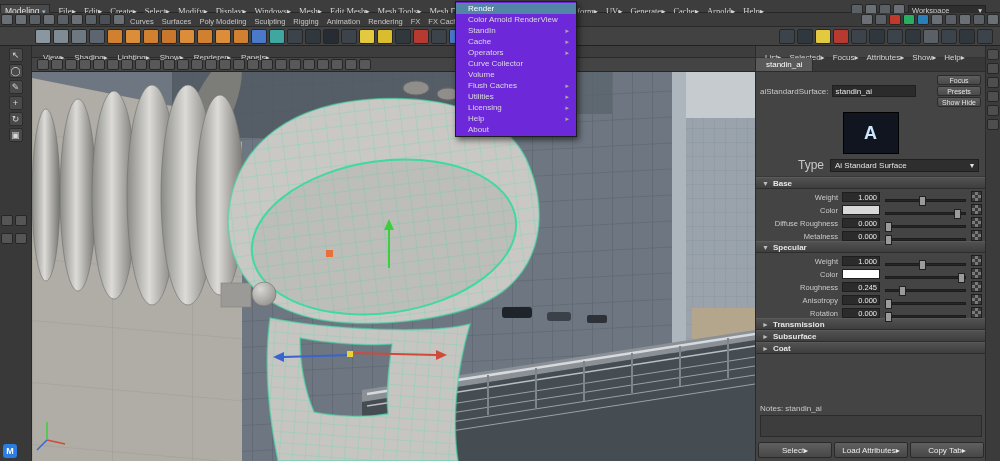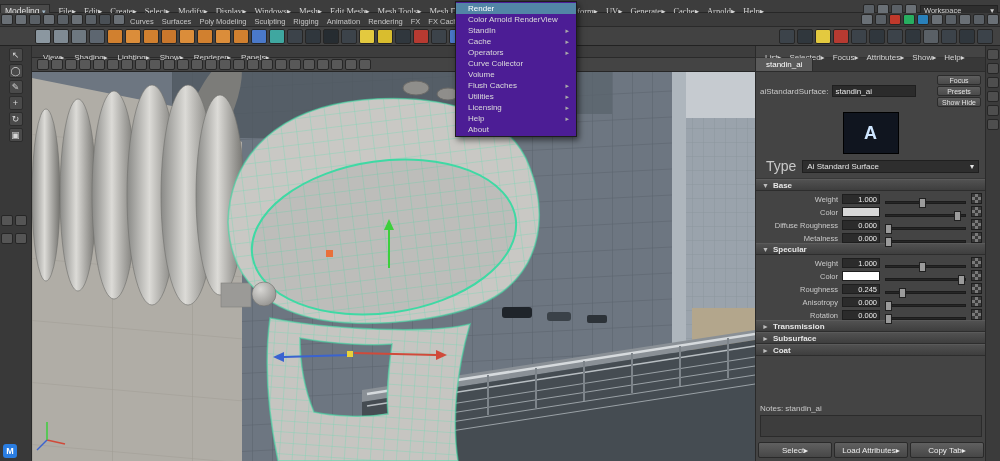--- a/index.html
+++ b/index.html
@@ -7,21 +7,21 @@
     font-family:"Liberation Sans", sans-serif; }
   #root { position:relative; width:1000px; height:461px; background:#373737; }
 
   
   #menubar { position:absolute; left:0; top:0; width:1000px; height:13px;
     background:#3d3d3d; border-bottom:1px solid #272727; white-space:nowrap; }
   #menuset { display:inline-block; height:13px; line-height:12px; font-size:8.5px;
     color:#e0e0e0; background:#4a4a4a; border:1px solid #2a2a2a; padding:0 4px; margin-right:4px; }
   #menuset .car { color:#9fb6c7; font-size:7px; }
   .mi { display:inline-block; padding:0 4px; font-size:8.5px; line-height:13px; color:#d4d4d4;font-family:Liberation Serif, serif; }
-  #topright { position:absolute; right:2px; top:1px; display:flex; align-items:center; gap:2px; }
+  #topright { position:absolute; right:14px; top:1px; display:flex; align-items:center; gap:2px; }
   #ws-drop { width:78px; height:11px; background:#2e2e2e; border:1px solid #222;
     color:#cfcfcf; font-size:7.5px; line-height:10px; padding:0 3px; display:flex; justify-content:space-between; }
 
   #statusrow { position:absolute; left:0; top:13px; width:1000px; height:14px;
     background:#3b3b3b; border-bottom:1px solid #2a2a2a; display:flex; align-items:center; }
   .tile { width:12px; height:11px; border:1px solid #262626; border-radius:2px;
     display:inline-block; margin:0 1px; flex:0 0 auto; }
   .stab { display:inline-block; padding:0 4px; font-size:7.5px; line-height:12px; color:#c6c6c6; }
   .stab.active { border:1px solid #9a9a9a; background:#4d4d4d; color:#fff; }
   #statusrow .gap { flex:1; }
@@ -41,21 +41,21 @@
     background:#2a7de1; color:#fff; font-size:9px; font-weight:bold; text-align:center; line-height:14px; }
 
   
   #viewport { position:absolute; left:32px; top:46px; width:723px; height:415px; background:#1f1f1f; }
   #vmenus { height:12px; background:#3d3d3d; border-bottom:1px solid #2a2a2a; padding-left:6px; white-space:nowrap; }
   .vmi { display:inline-block; padding:0 5px; font-size:8px; line-height:12px; color:#d4d4d4; }
   #vstrip { height:14px; background:#444; border-bottom:1px solid #262626; display:flex; align-items:center; padding-left:4px; }
   #vcanvas { width:723px; height:389px; display:block; }
 
   
-  #arnold-menu { position:absolute; left:455px; top:1px; width:122px; background:#4c1d95;
+  #arnold-menu { position:absolute; left:455px; top:1px; width:122px; background:#6d28d9;
     border:1px solid #1d1d1d; box-shadow:2px 3px 6px rgba(0,0,0,.55); z-index:50; padding:1px 0; }
   .ami { display:flex; justify-content:space-between; align-items:center;
     padding:1px 7px 1px 12px; font-size:8px; line-height:9px; color:#dcdcdc; }
   .ami.hl { background:#5285a6; color:#fff; }
   .ami .sub { color:#aaa; font-size:7px; }
 
   
   #ae { position:absolute; left:755px; top:46px; width:230px; height:415px; background:#444;
     border-left:1px solid #2a2a2a; }
   #ae-menus { height:12px; padding-left:5px; white-space:nowrap; border-bottom:1px solid #333; }
@@ -69,21 +69,21 @@
   #ae-name-field { width:84px; height:12px; background:#2b2b2b; border:1px solid #1f1f1f;
     color:#e8e8e8; font-size:8px; line-height:11px; padding:0 3px; }
   #ae-side-btns { margin-left:auto; display:flex; flex-direction:column; gap:1px; }
   .ae-sbtn { width:44px; height:10px; background:linear-gradient(#5e5e5e,#4a4a4a);
     border:1px solid #2b2b2b; border-radius:2px; color:#e2e2e2; font-size:7px; line-height:9px; text-align:center; }
   #ae-swatch-area { display:flex; justify-content:center; padding:4px 0 2px 0; }
   #ae-logo { width:56px; height:42px; background:#10151f; border:1px solid #000;
     display:flex; align-items:center; justify-content:center; }
   #ae-logo span { color:#cfe6ff; font-size:18px; font-weight:bold; }
   #ae-type-row { display:flex; align-items:center; padding:2px 6px 4px 10px; }
-  #ae-type-row .lab { font-size:14px; color:#c9c9c9; margin-right:6px; }
+  #ae-type-row .lab { font-size:12px; color:#c9c9c9; margin-right:6px;margin-left:32px; }
   #ae-type-drop { flex:1; height:13px; background:#2e2e2e; border:1px solid #1f1f1f; color:#e4e4e4;
     font-size:8px; line-height:12px; padding:0 4px; display:flex; justify-content:space-between; }
 
   #ae-sections { border-top:1px solid #383838; }
   .ae-sec { height:12px; background:linear-gradient(#515151,#3e3e3e); border-top:1px solid #5a5a5a;
     border-bottom:1px solid #2d2d2d; color:#e6e6e6; font-size:8px; font-weight:bold;
     line-height:11px; padding-left:6px; }
   .ae-sec .caret { color:#bdbdbd; font-size:7px; margin-right:4px; }
   .ae-row { display:flex; align-items:flex-end; height:13px; padding-right:3px; }
   .ae-lab { width:86px; text-align:right; font-size:7.5px; color:#cacaca; padding-right:4px;

